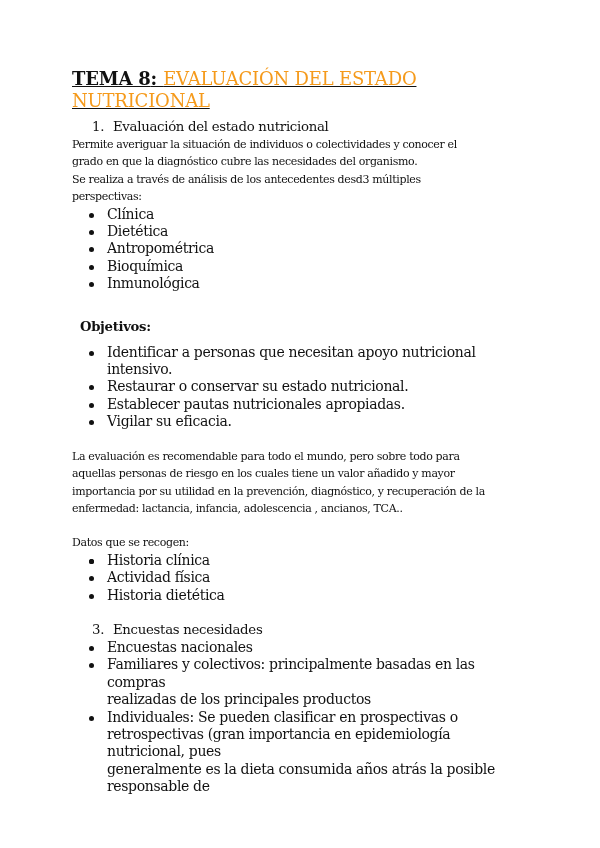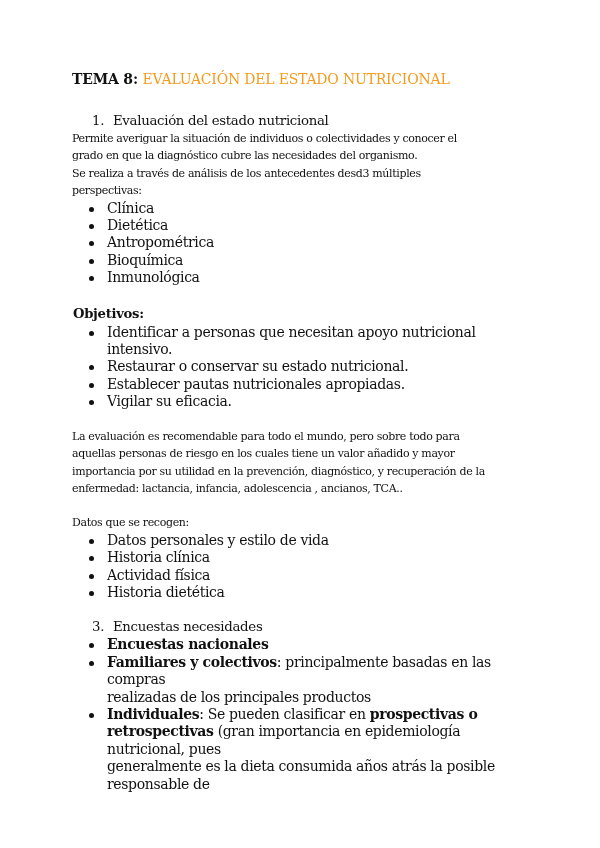--- a/index.html
+++ b/index.html
@@ -1,30 +1,30 @@
 <!DOCTYPE html>
 <html><head>
 <meta charset="utf-8">
 <style>
   html, body { margin:0; padding:0; background:#ffffff; }
   body { width:600px; height:848px; overflow:hidden; position:relative;
          font-family:"DejaVu Serif", "Liberation Serif", serif; color:#111; }
   .page { position:absolute; left:72px; top:68px; width:460px; }
-  .doc-title { font-size:14px; line-height:22px; margin:0 0 22px 0; font-weight:normal; letter-spacing:-0.2px; }
+  .doc-title { font-size:18px; line-height:22px; margin:0 0 6px 0; font-weight:normal; letter-spacing:-0.2px;text-decoration:underline; }
   .doc-title .t-bold { font-weight:bold; color:#111; }
   .doc-title .t-orange { color:#f59a1b; }
   .h2 { font-size:13.3px; font-weight:normal; line-height:18px; margin:0; padding-left:20px; letter-spacing:-0.3px; }
   .h2 .num { display:inline-block; width:17px; }
   p.body { font-size:11px; line-height:17.4px; margin:0; letter-spacing:-0.35px; }
   ul { margin:0; padding:0; list-style:none; }
   ul li { position:relative; padding-left:35px; font-size:14px; line-height:17.4px; letter-spacing:-0.35px; }
   ul li .bullet { position:absolute; left:17px; top:7px; width:5px; height:5px; border-radius:50%; background:#111; }
-  .label-bold { font-weight:bold; font-size:13.2px; line-height:18px; letter-spacing:-0.3px; margin:1px; }
+  .label-bold { font-weight:bold; font-size:13.2px; line-height:18px; letter-spacing:-0.3px; margin:8px; }
   .gap-s { height:17px; }
-  b { font-weight:bold; }
+  b { font-weight:normal; }
 </style>
 </head>
 <body>
 
 <div class="page">
 
   <h1 class="doc-title">
     <span class="t-bold">TEMA 8</span><span class="t-bold">: </span><span class="t-orange">EVALUACIÓN DEL ESTADO NUTRICIONAL</span>
   </h1>
 
@@ -53,21 +53,21 @@
   <p class="body">
     <span>La evaluación es recomendable para todo el mundo, pero sobre todo para</span><br>
     <span>aquellas personas de riesgo en los cuales tiene un valor añadido y mayor</span><br>
     <span>importancia por su utilidad en la prevención, diagnóstico, y recuperación de la</span><br>
     <span>enfermedad: lactancia, infancia, adolescencia , ancianos, TCA..</span>
   </p>
   <div class="gap-s"></div>
 
   <p class="body">Datos que se recogen:</p>
   <ul>
-    <li><span class="bullet"></span><span>Datos personales y estilo de vida</span></li>
+    <li><span class="bullet"></span></li>
     <li><span class="bullet"></span><span>Historia clínica</span></li>
     <li><span class="bullet"></span><span>Actividad física</span></li>
     <li><span class="bullet"></span><span>Historia dietética</span></li>
   </ul>
   <div class="gap-s"></div>
 
   <div class="h2">
     <span class="num">3.</span>
     <span>Encuestas necesidades</span>
   </div>

